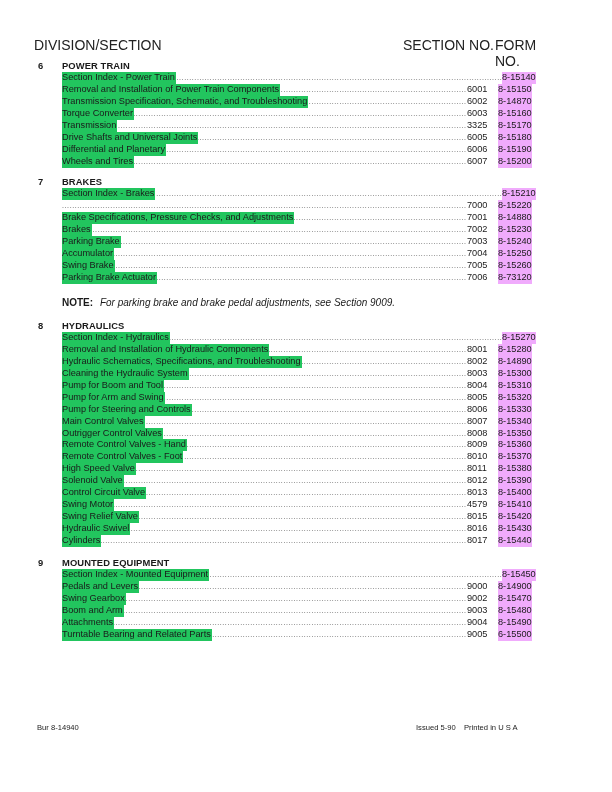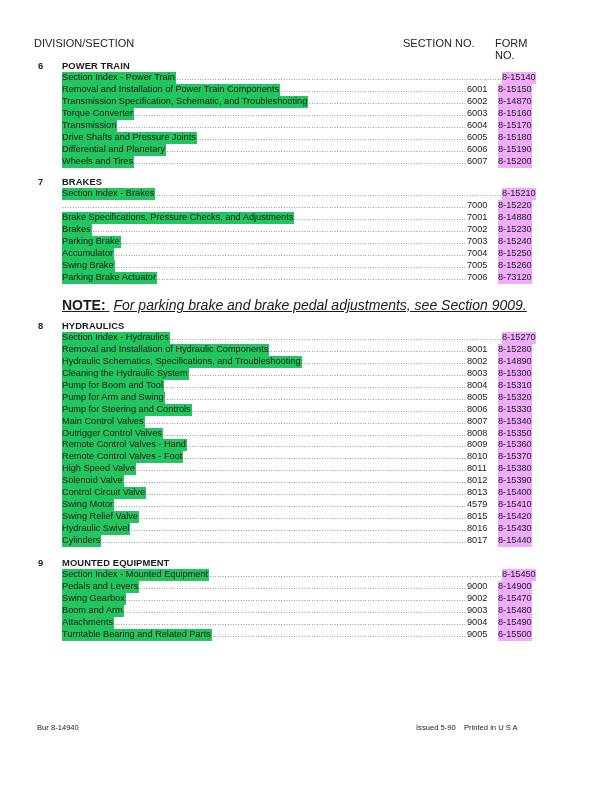--- a/index.html
+++ b/index.html
@@ -15,21 +15,21 @@
     font-family: "Liberation Sans", sans-serif;
     color: #1a1a1a;
     font-size: 9.2px;
   }
   .header {
     position: absolute;
     top: 37px;
     left: 34px;
     width: 510px;
     height: 12px;
-    font-size: 11px;
+    font-size: 14px;
     color: #222;
   }
   .header .h-division { position: absolute; left: 0; top: 0; }
   .header .h-section { position: absolute; left: 369px; top: 0; }
   .header .h-form { position: absolute; left: 461px; top: 0; }
 
   .division {
     position: absolute;
     left: 34px;
     width: 510px;
@@ -98,22 +98,21 @@
     background: #f0abfc;
     z-index: 2;
   }
   .entry.index .formno {
     left: 440px;
   }
   .note {
     position: absolute;
     left: 62px;
     top: 297px;
-    font-size: 14px;
-    text-decoration: underline;
+    font-size: 10px;
   }
   .note .note-label { font-weight: bold; }
   .note .note-text { font-style: italic; margin-left: 4px; }
 
   .footer {
     position: absolute;
     top: 723px;
     left: 37px;
     width: 510px;
     font-size: 7.6px;
@@ -156,26 +155,26 @@
     </div>
     <div class="entry">
       <span class="leader">....................................................................................................................................................................................................................................................................</span>
       <span class="title">Torque Converter</span>
       <span class="secno">6003</span>
       <span class="formno">8-15160</span>
     </div>
     <div class="entry">
       <span class="leader">....................................................................................................................................................................................................................................................................</span>
       <span class="title">Transmission</span>
-      <span class="secno">6004</span>
+      <span class="secno">3325</span>
       <span class="formno">8-15170</span>
     </div>
     <div class="entry">
       <span class="leader">....................................................................................................................................................................................................................................................................</span>
-      <span class="title">Drive Shafts and Pressure Joints</span>
+      <span class="title">Drive Shafts and Universal Joints</span>
       <span class="secno">6005</span>
       <span class="formno">8-15180</span>
     </div>
     <div class="entry">
       <span class="leader">....................................................................................................................................................................................................................................................................</span>
       <span class="title">Differential and Planetary</span>
       <span class="secno">6006</span>
       <span class="formno">8-15190</span>
     </div>
     <div class="entry">

